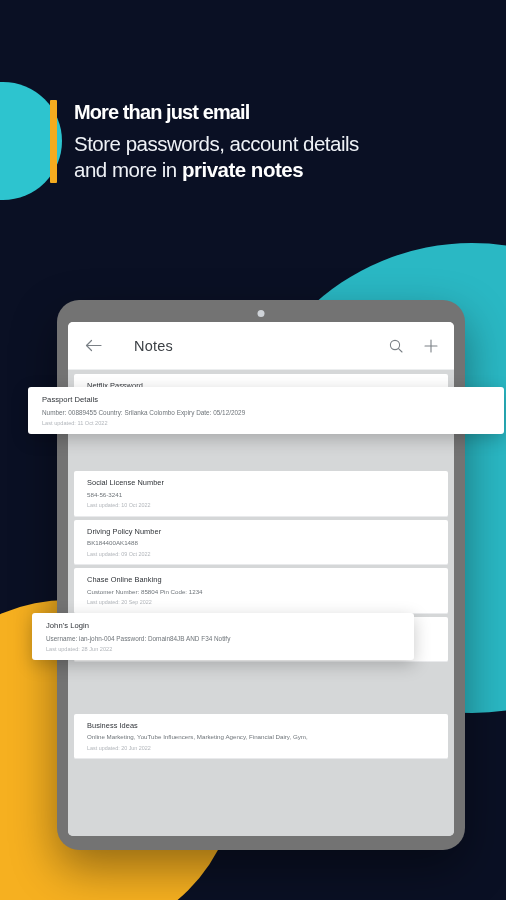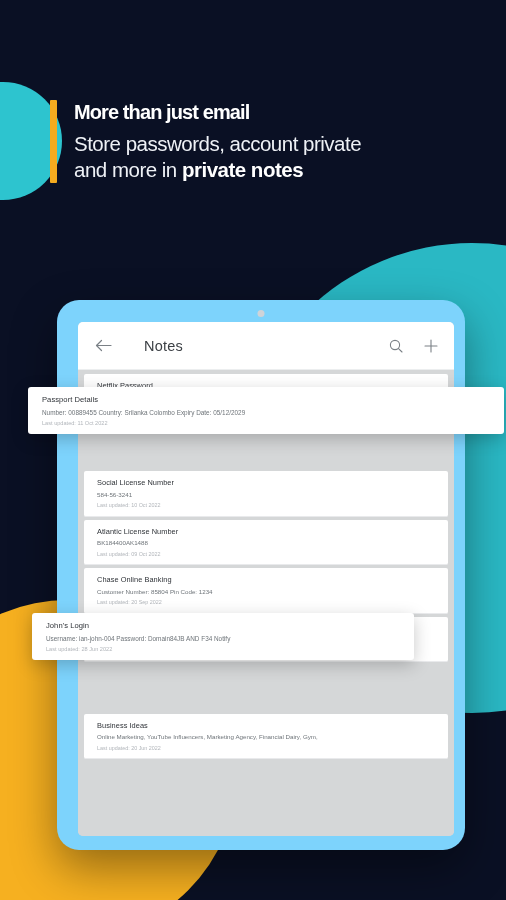--- a/index.html
+++ b/index.html
@@ -69,25 +69,25 @@
     margin-top:7px;
     white-space:nowrap;
   }
   .headline-sub b { font-weight:bold; color:#ffffff; }
 
   
   .tablet {
     position:absolute;
     left:57px; top:300px;
     width:408px; height:550px;
-    background:#7dd3fc;
+    background:#737373;
     border-radius:22px;
     z-index:4;
     box-shadow:0 18px 46px rgba(0,0,0,0.40);
-    padding:22px 11px 14px 21px;
+    padding:22px 11px 14px 11px;
   }
   .camera-dot {
     position:absolute;
     left:50%; top:10px;
     transform:translateX(-50%);
     width:7px; height:7px;
     border-radius:50%;
     background:#cfd3d8;
   }
   .screen {
@@ -202,21 +202,21 @@
   <div class="circle-teal-left"></div>
   <div class="circle-teal-right"></div>
   <div class="circle-orange-bottom"></div>
 </div>
 
 <div class="headline-block">
   <div class="accent-bar"></div>
   <div class="headline-text">
     <div class="headline-title">More than just email</div>
     <div class="headline-sub">
-      <span>Store passwords, account private</span><br>
+      <span>Store passwords, account details</span><br>
       <span>and more in </span><b>private notes</b>
     </div>
   </div>
 </div>
 
 <div class="tablet">
   <div class="camera-dot"></div>
   <div class="screen">
 
     <div class="appbar">
@@ -251,21 +251,21 @@
           <div class="note-title">Passport Details</div>
           <div class="note-body">Number: 00889455 Country: Srilanka Colombo Expiry Date: 05/12/2029</div>
           <div class="note-meta">Last updated: 11 Oct 2022</div>
         </div>
         <div class="note-card">
           <div class="note-title">Social License Number</div>
           <div class="note-body">584-56-3241</div>
           <div class="note-meta">Last updated: 10 Oct 2022</div>
         </div>
         <div class="note-card">
-          <div class="note-title">Atlantic License Number</div>
+          <div class="note-title">Driving Policy Number</div>
           <div class="note-body">BK184400AK1488</div>
           <div class="note-meta">Last updated: 09 Oct 2022</div>
         </div>
         <div class="note-card">
           <div class="note-title">Chase Online Banking</div>
           <div class="note-body">Customer Number: 85804 Pin Code: 1234</div>
           <div class="note-meta">Last updated: 20 Sep 2022</div>
         </div>
         <div class="note-card">
           <div class="note-title">Car Insurance</div>

